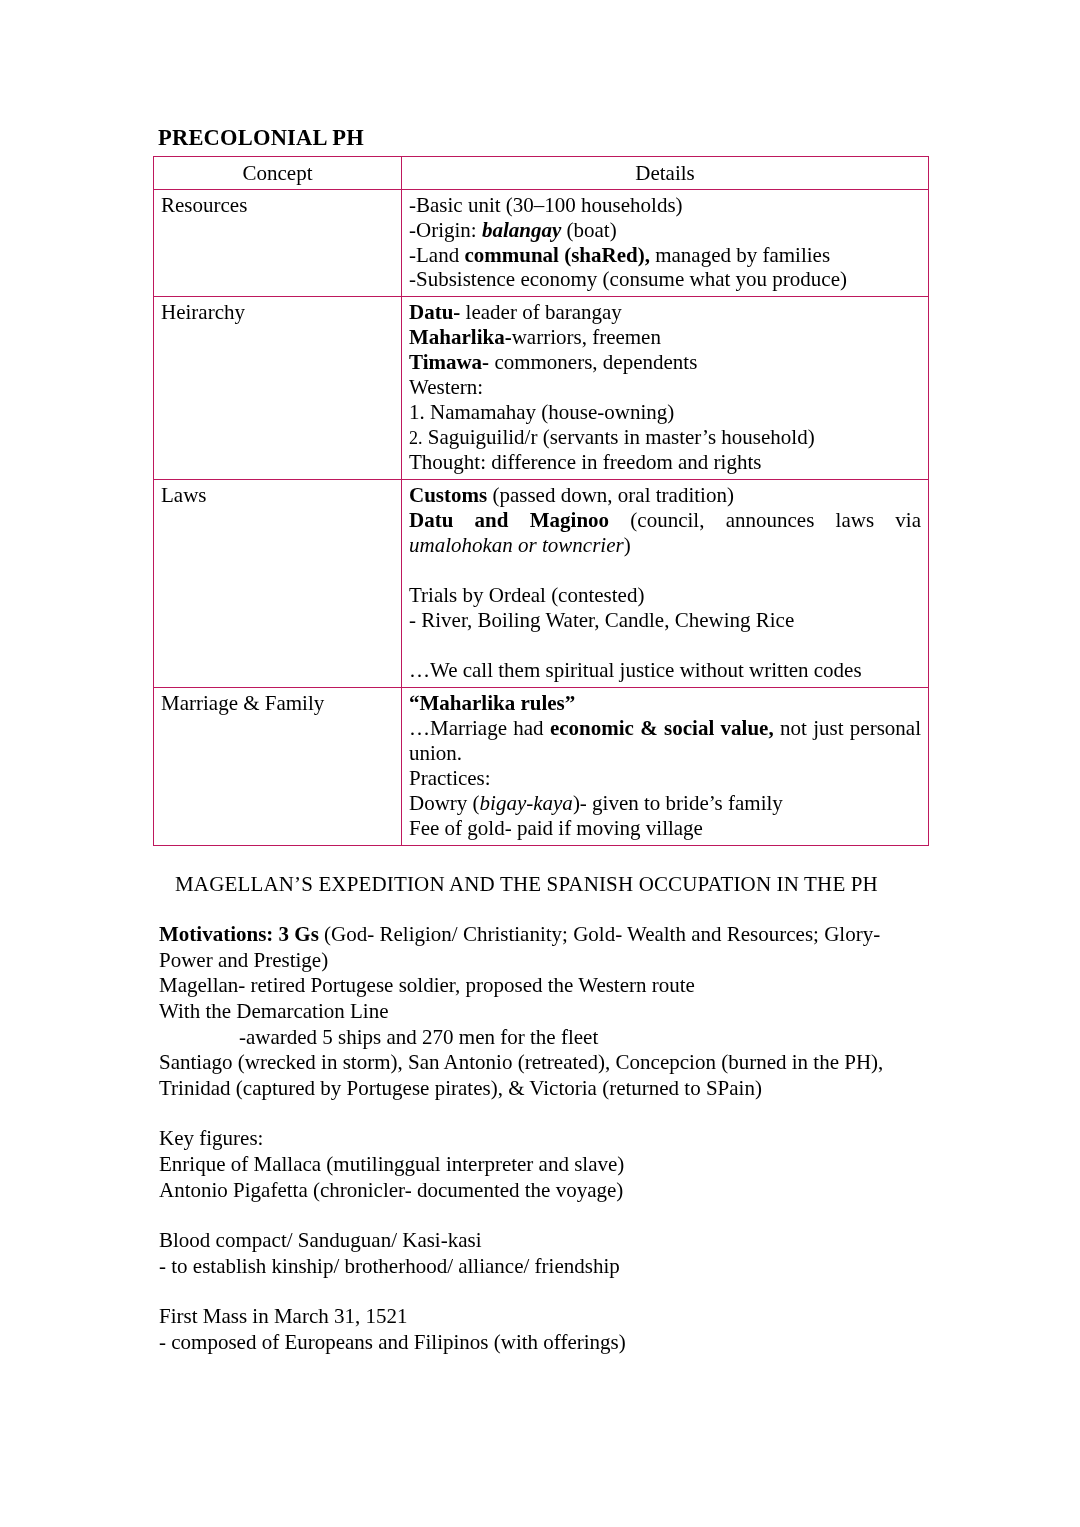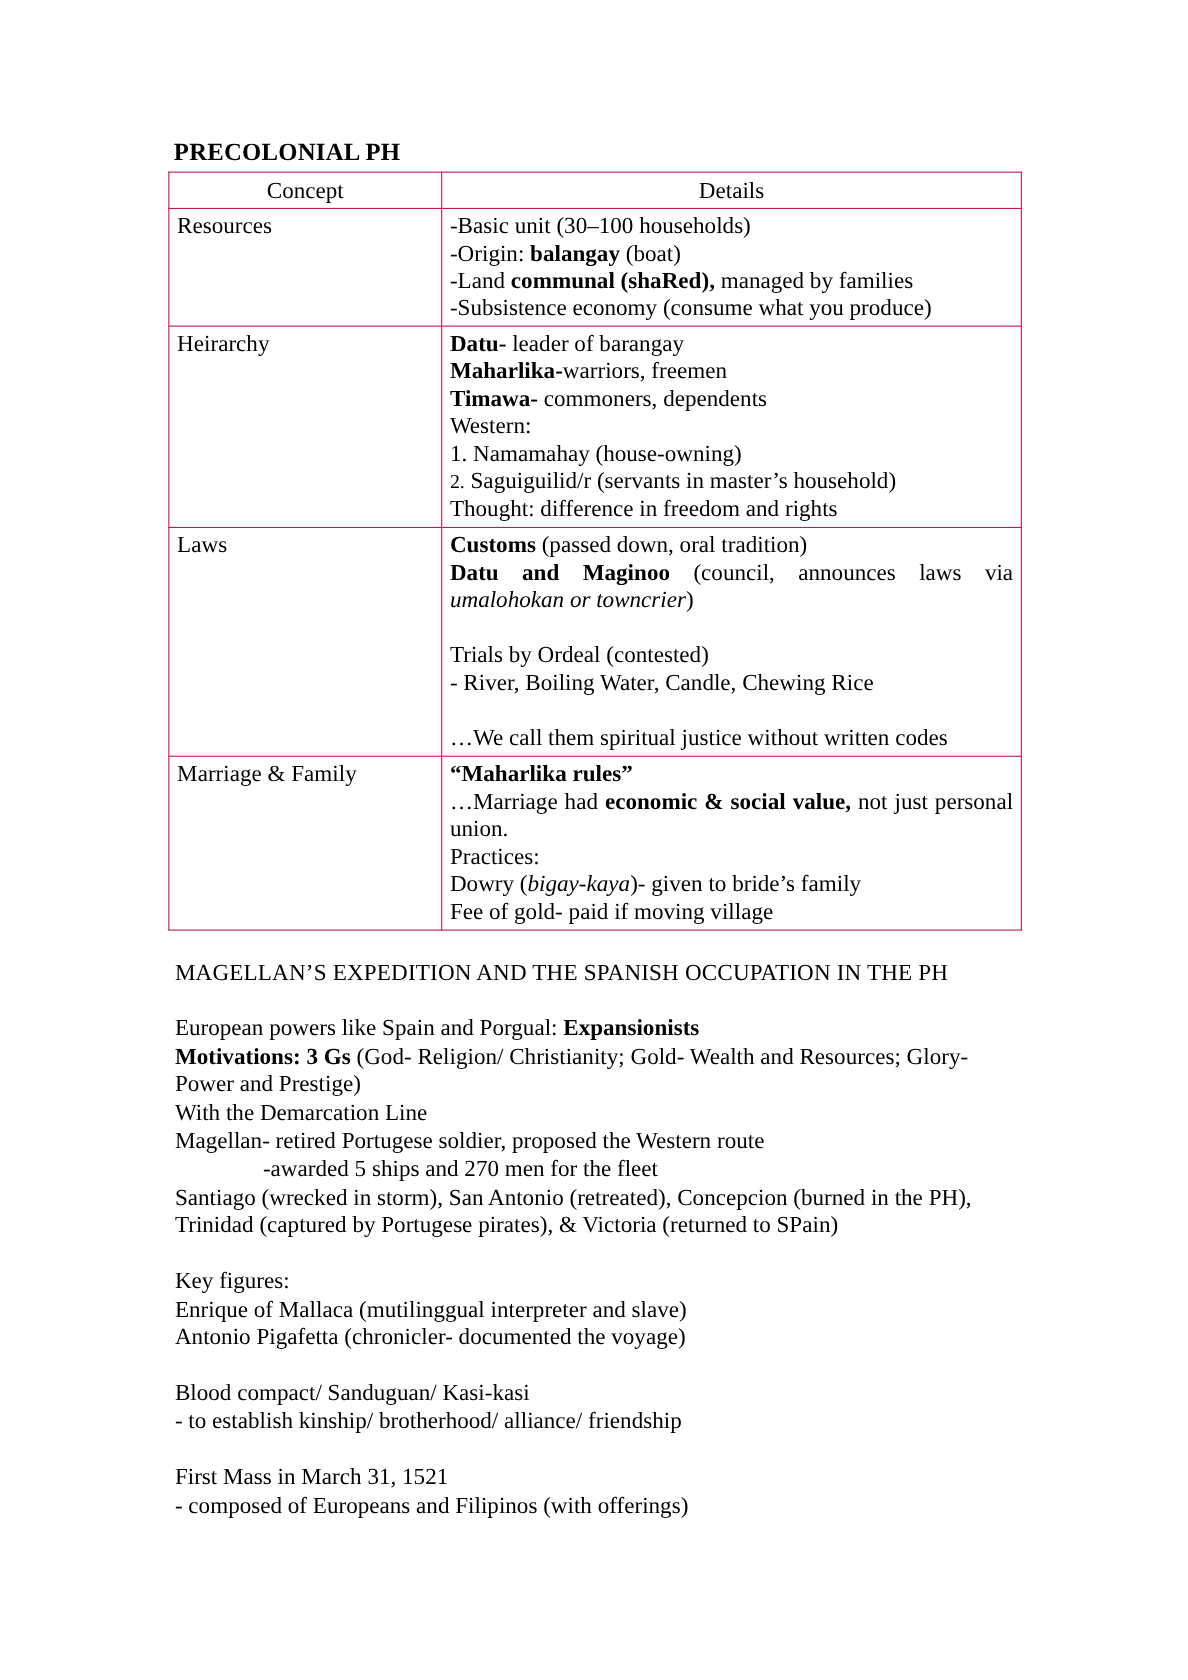--- a/index.html
+++ b/index.html
@@ -64,28 +64,28 @@
   col.c-details { width: 527px; }
 
   .cell-line { display: block; white-space: pre-wrap; }
   .cell-line.justify {
     text-align: justify;
     text-align-last: left;
   }
   .cell-line.blank { height: 25px; }
   .b { font-weight: bold; }
   .i { font-style: italic; }
-  .bi { font-weight: bold; }
+  .bi { font-weight: bold; font-style: italic; }
   .small-num { font-size: 18px; }
 
   
   .section-title {
     font-size: 21px;
     line-height: 1.19;
-    margin: 26px 0 0 6px;
+    margin: 26px 0 0 22px;
     letter-spacing: 0.15px;
   }
   .body-block {
     font-size: 21px;
     line-height: 1.22;
     margin: 0 0 0 6px;
     width: 770px;
   }
   .body-block .ln { display: block; white-space: pre-wrap; }
   .spacer-lg { height: 25px; }
@@ -159,24 +159,23 @@
           </td>
         </tr>
       </tbody>
     </table>
 
     <div class="section-title">MAGELLAN’S EXPEDITION AND THE SPANISH OCCUPATION IN THE PH</div>
 
     <div class="spacer-lg"></div>
 
     <div class="body-block">
-      <span class="ln"><span>European powers like Spain and Porgual: </span><span class="b">Expansionists</span></span>
       <span class="ln"><span class="b">Motivations: 3 Gs</span><span> (God- Religion/ Christianity; Gold- Wealth and Resources; Glory- Power and Prestige)</span></span>
+      <span class="ln">Magellan- retired Portugese soldier, proposed the Western route</span>
       <span class="ln">With the Demarcation Line</span>
-      <span class="ln">Magellan- retired Portugese soldier, proposed the Western route</span>
       <span class="ln"><span class="indent-1"></span><span>-awarded 5 ships and 270 men for the fleet</span></span>
       <span class="ln">Santiago (wrecked in storm), San Antonio (retreated), Concepcion (burned in the PH), Trinidad (captured by Portugese pirates), &amp; Victoria (returned to SPain)</span>
     </div>
 
     <div class="spacer-lg"></div>
 
     <div class="body-block">
       <span class="ln">Key figures:</span>
       <span class="ln">Enrique of Mallaca (mutilinggual interpreter and slave)</span>
       <span class="ln">Antonio Pigafetta (chronicler- documented the voyage)</span>

